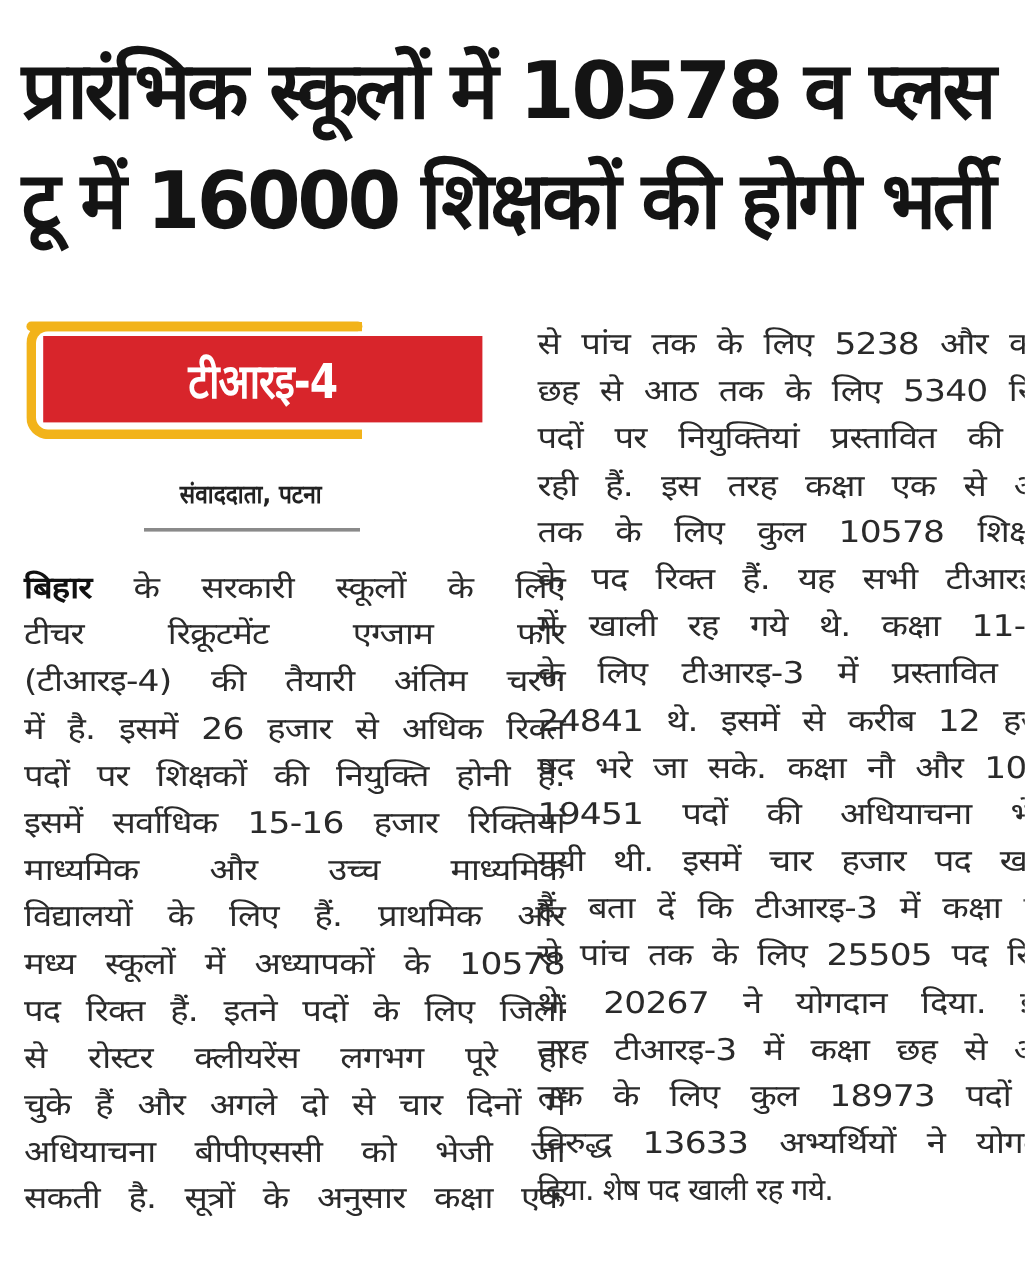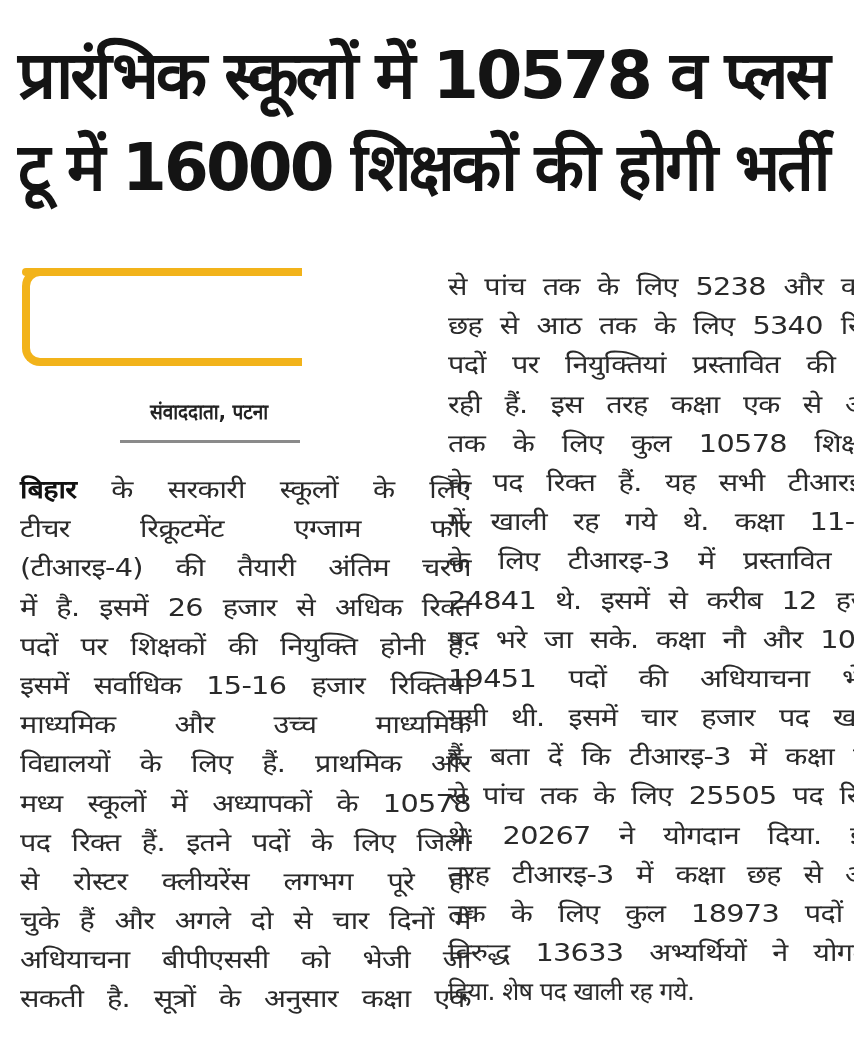--- a/index.html
+++ b/index.html
@@ -64,20 +64,23 @@
 </head>
 <body>
 
 <div class="headline">
   <span class="line" style="display: block; transform: scaleX(1.29808); transform-origin: left top;">प्रारंभिक स्कूलों में 10578 व प्लस</span>
   <span class="line" style="display: block; transform: scaleX(1.25116); transform-origin: left top;">टू में 16000 शिक्षकों की होगी भर्ती</span>
 </div>
 
 <div class="badge-wrap">
   <div class="badge-frame"></div>
+  <div class="badge-red">
+    <span class="badge-text">टीआरइ-4</span>
+  </div>
 </div>
 
 <div class="byline">संवाददाता, पटना</div>
 <div class="byline-rule"></div>
 
 <div class="column col-left">
   <span class="ln" style="display: block; transform: scaleX(1.15); transform-origin: left center;"><b class="lead">बिहार</b><span> के सरकारी स्कूलों के लिए</span></span>
   <span class="ln" style="display: block; transform: scaleX(1.15); transform-origin: left center;">टीचर रिक्रूटमेंट एग्जाम फोर</span>
   <span class="ln" style="display: block; transform: scaleX(1.15); transform-origin: left center;">(टीआरइ-4) की तैयारी अंतिम चरण</span>
   <span class="ln" style="display: block; transform: scaleX(1.15); transform-origin: left center;">में है. इसमें 26 हजार से अधिक रिक्त</span>

